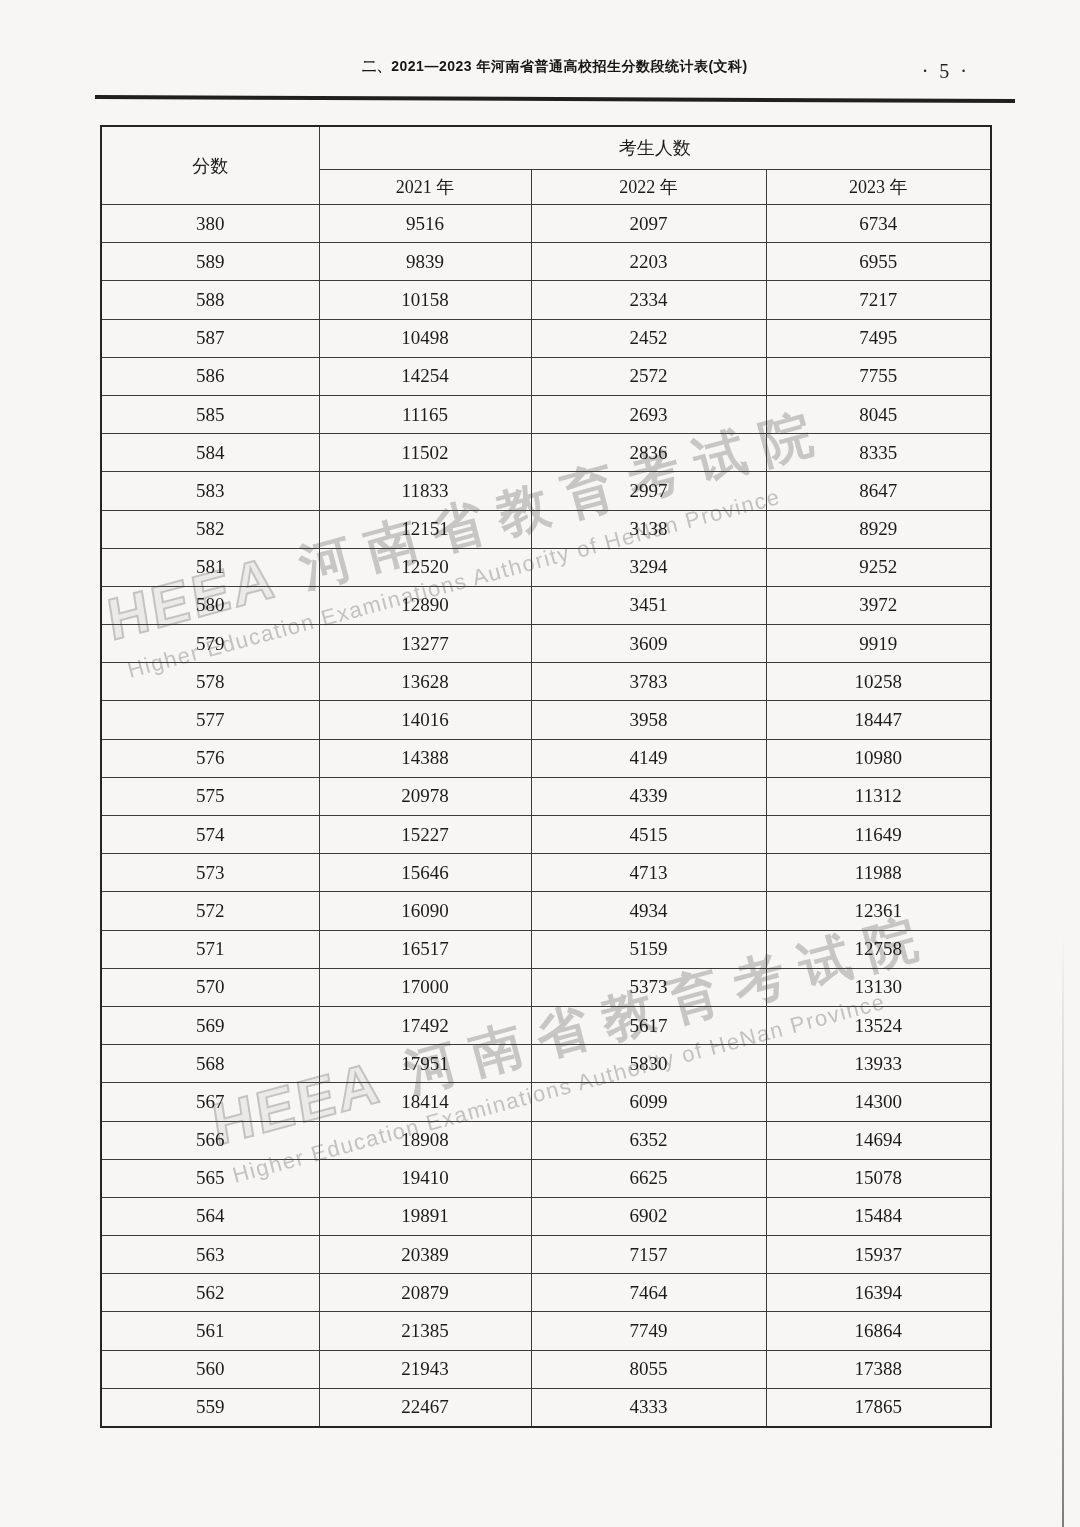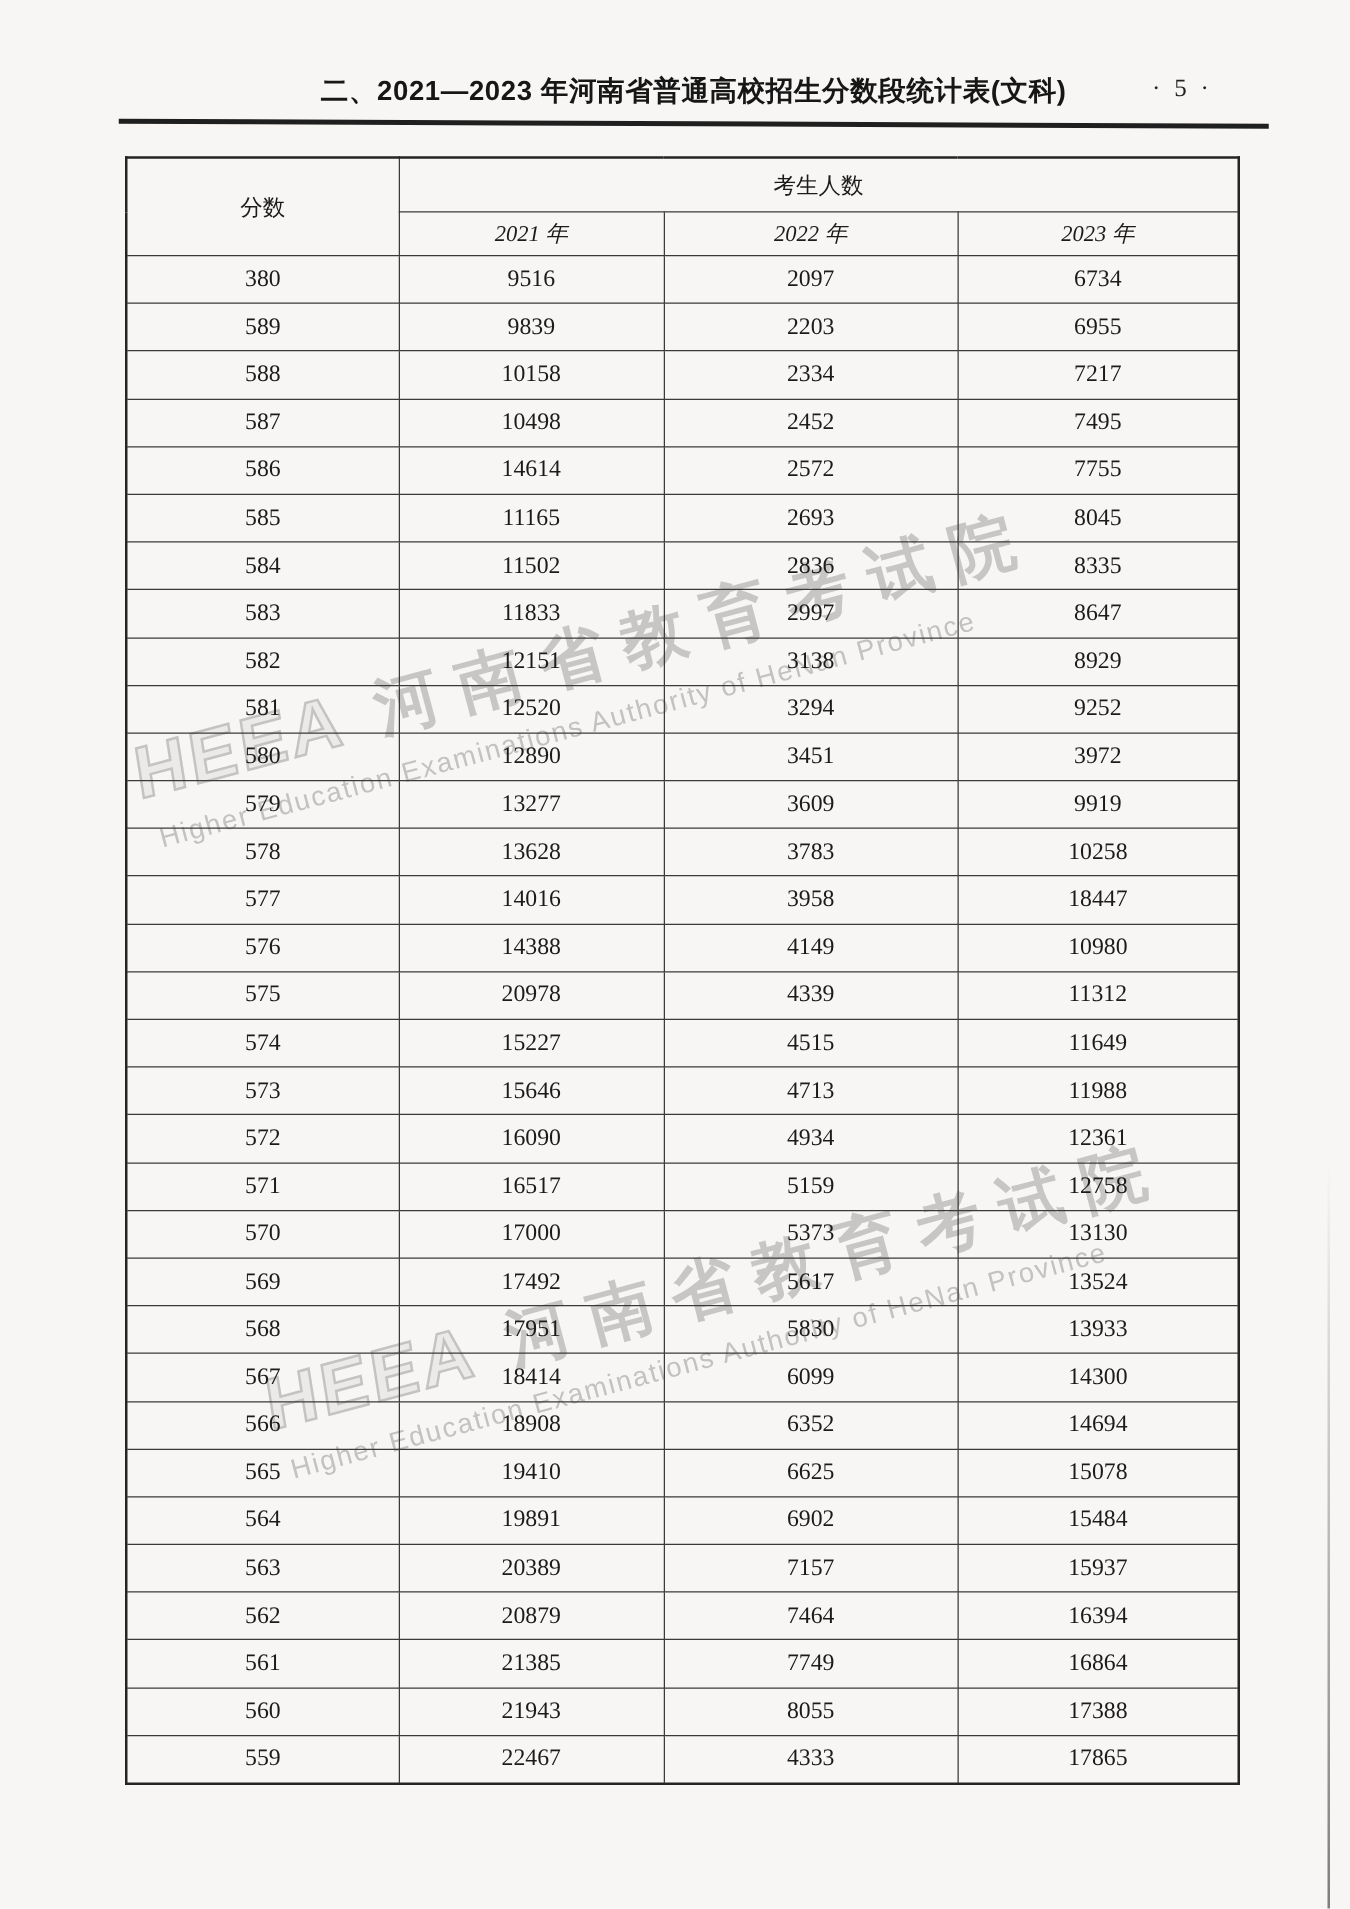--- a/index.html
+++ b/index.html
@@ -9,21 +9,21 @@
     background:#f7f6f4;
     overflow:hidden;
     font-family:"Liberation Serif","DejaVu Serif",serif;
     color:#1c1c1c;
   }
   
   .hdr { position:absolute; left:95px; top:58px; width:920px; height:38px; }
   .hdr-title {
     width:100%; text-align:center;
     font-family:"Liberation Sans","DejaVu Sans",sans-serif;
-    font-weight:700; font-size:22px; letter-spacing:0.5px; color:#161616;
+    font-weight:700; font-size:14px; letter-spacing:0.5px; color:#161616;
   }
   .hdr-page {
     position:absolute; right:45px; top:2px;
     font-size:20px; letter-spacing:3px; color:#222;
   }
   .hdr-rule {
     position:absolute; left:95px; top:97px; width:920px; height:3.5px;
     background:#1f1f1f; transform:rotate(0.25deg);
   }
   
@@ -35,21 +35,21 @@
   }
   table.score-table th, table.score-table td {
     border:1px solid #3a3a3a;
     text-align:center; vertical-align:middle;
     font-weight:400; font-size:19px; color:#1b1b1b;
     padding:0;
   }
   table.score-table { border:2px solid #242424; }
   table.score-table thead th { font-size:18px; }
   .th-group { height:42px;margin-left:29px; }
-  .th-year  { height:34px;font-style:italic; }
+  .th-year  { height:34px; }
   table.score-table tbody td { height:37.2px; }
   
   .wm {
     position:absolute; width:780px;
     transform:rotate(-15deg);
     mix-blend-mode:multiply;
     pointer-events:none;
     opacity:0.9;
   }
   .wm-row { display:flex; align-items:flex-end; gap:26px; }
@@ -146,21 +146,21 @@
           <td>7217</td>
         </tr>
         <tr>
           <td>587</td>
           <td>10498</td>
           <td>2452</td>
           <td>7495</td>
         </tr>
         <tr>
           <td>586</td>
-          <td>14614</td>
+          <td>14254</td>
           <td>2572</td>
           <td>7755</td>
         </tr>
         <tr>
           <td>585</td>
           <td>11165</td>
           <td>2693</td>
           <td>8045</td>
         </tr>
         <tr>

